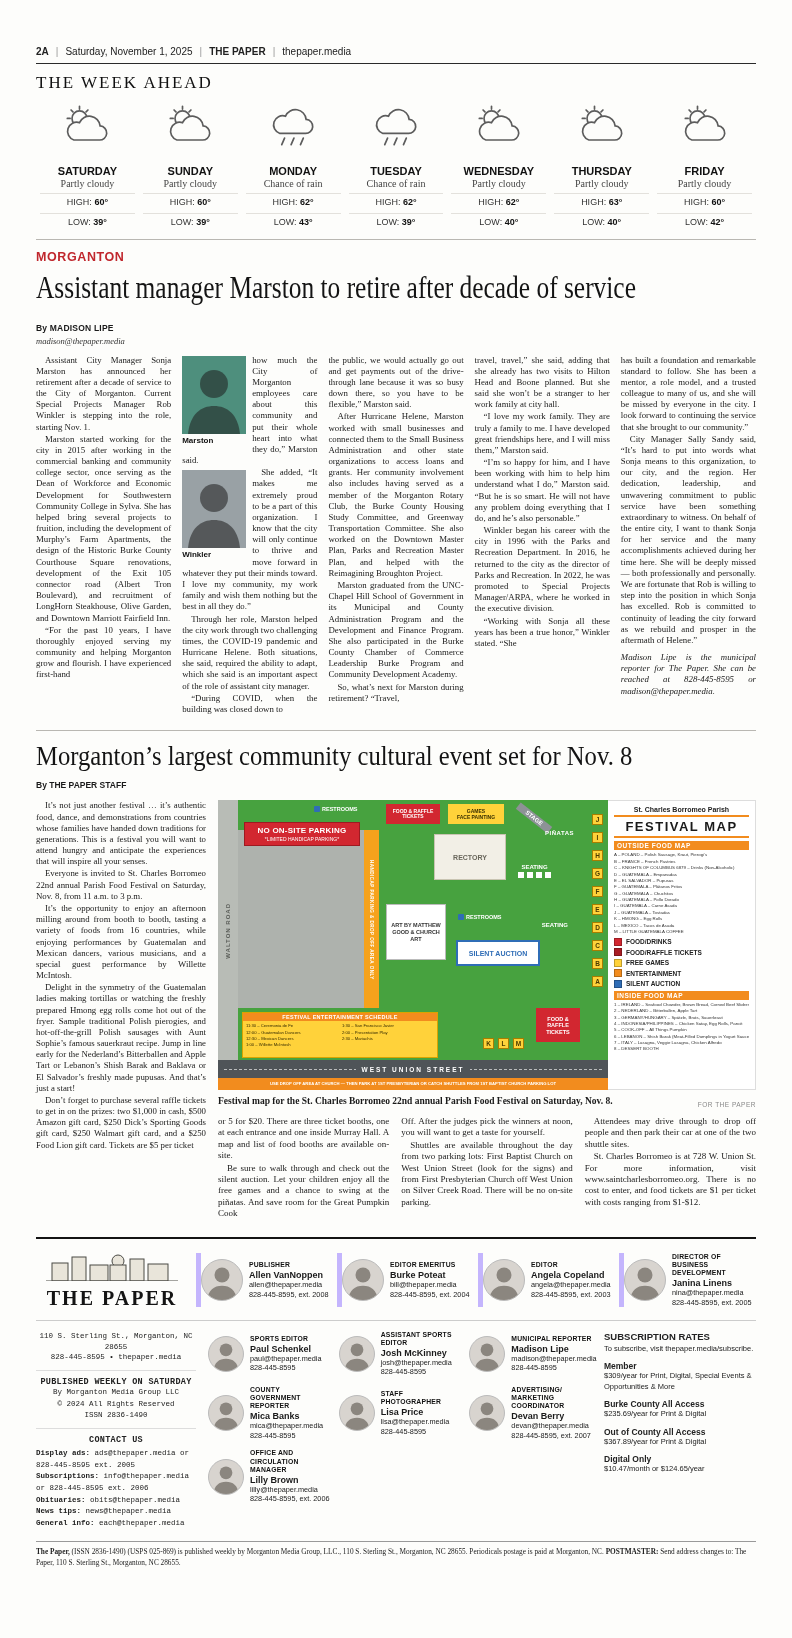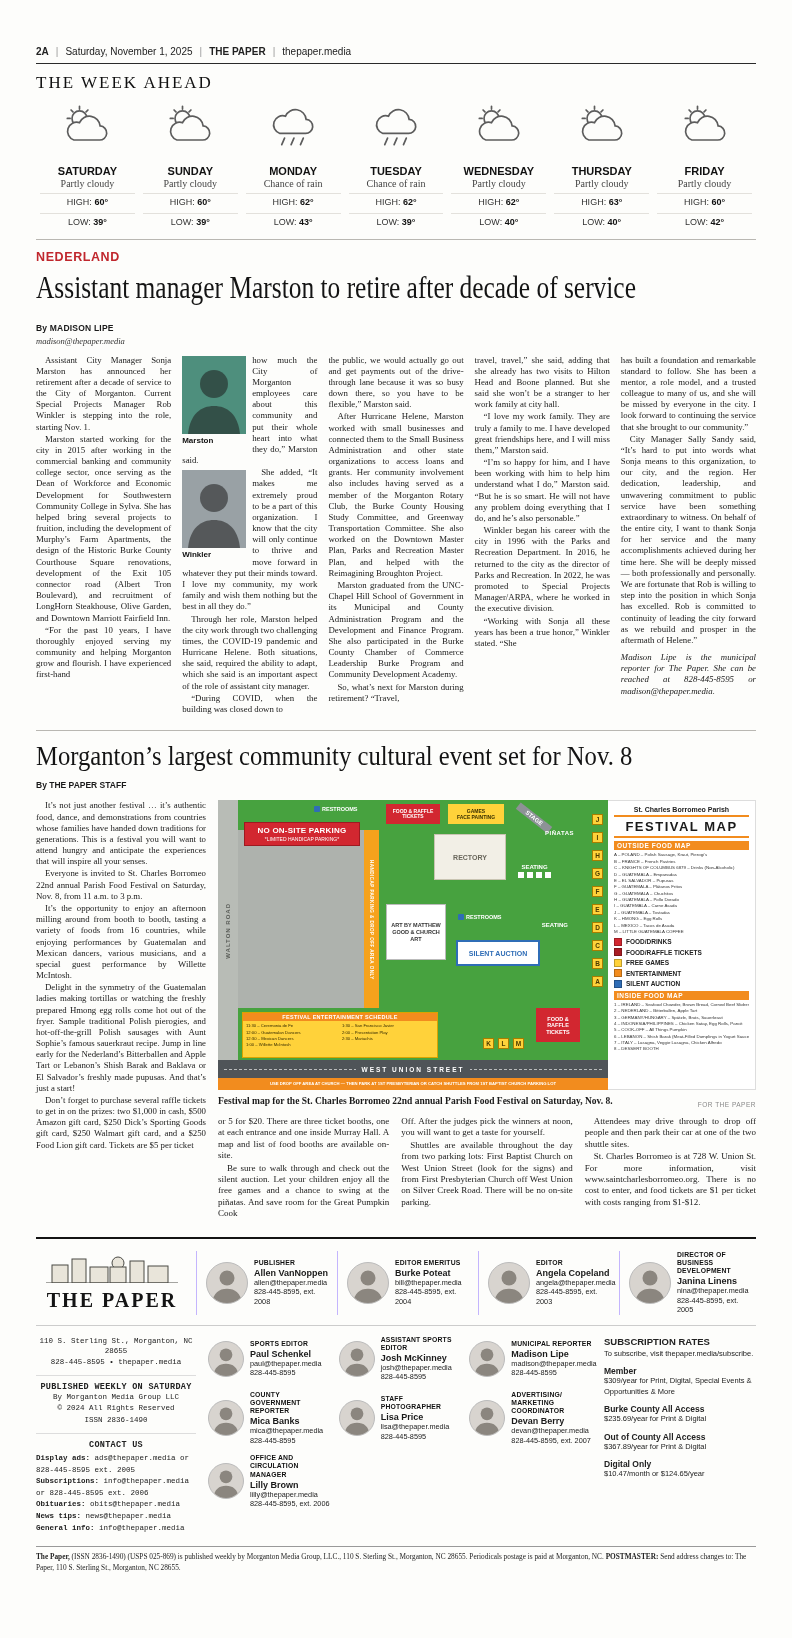--- a/index.html
+++ b/index.html
@@ -111,21 +111,21 @@
   .credit{font-family:"Liberation Sans",sans-serif;font-size:6.5px;color:#888;letter-spacing:.5px;flex:none}
   .a2cols{display:flex;gap:12px;margin-top:8px}
   .a2cols .col p{font-size:9px}
 
   
   .footrule{border:none;border-top:2px solid #141414;margin-top:16px}
   .mastrow{display:flex;align-items:center;gap:8px;padding:12px 0 10px}
   .logo{width:152px;flex:none;text-align:center}
   .logo svg{width:132px;height:30px}
   .logotext{font-family:"Liberation Serif",serif;font-weight:bold;font-size:20px;letter-spacing:2px;color:#141414;margin-top:2px}
-  .scard{display:flex;gap:6px;align-items:center;border-left:1px solid #c4b5fd;padding-left:9px;flex:1;min-width:0}
+  .scard{display:flex;gap:6px;align-items:center;border-left:5px solid #c4b5fd;flex:1;min-width:0}
   .avatar{width:42px;height:42px;border-radius:50%;background:#d8d4cf;border:1px solid #bbb;overflow:hidden;flex:none;position:relative}
   .avatar svg{position:absolute;inset:0;width:100%;height:100%}
   .sinfo{min-width:0;font-family:"Liberation Sans",sans-serif}
   .role{font-weight:bold;font-size:6.8px;letter-spacing:.2px;color:#111;text-transform:uppercase;line-height:1.2}
   .nm{font-weight:bold;font-size:9px;margin-top:1px}
   .em,.ph{font-size:7.3px;color:#222;line-height:1.3}
   .lowrow{display:flex;gap:12px;border-top:1px solid #ccc;padding-top:10px}
   .pubinfo{width:160px;flex:none;font-family:Liberation Mono, monospace;font-size:7.5px;color:#222;text-align:center}
   .pubinfo .addr{line-height:1.45}
   .pubinfo .blockhead{font-weight:bold;font-size:8.5px;letter-spacing:.3px;margin-top:7px;border-top:1px solid #ddd;padding-top:6px}
@@ -263,21 +263,21 @@
           <div class="dname">FRIDAY</div>
           <div class="cond">Partly cloudy</div>
           <div class="hl-row"><span>HIGH:</span> <b>60°</b></div>
           <div class="hl-row"><span>LOW:</span> <b>42°</b></div>
         </div>
       </div>
   </section>
   <hr class="weekrule">
 
   <section>
-    <div class="kicker">NEDERLAND</div>
+    <div class="kicker">MORGANTON</div>
     <h1 class="head1"><span class="shrink">Assistant manager Marston to retire after decade of service</span></h1>
     <div class="byline">
       <span class="by">By MADISON LIPE</span>
       <span class="bymail">madison@thepaper.media</span>
     </div>
     <div class="cols">
       <div class="col">
 
       <p>Assistant City Manager Sonja Marston has announced her retirement after a decade of service to the City of Morganton. Current Special Projects Manager Rob Winkler is stepping into the role, starting Nov. 1.</p>
           <p>Marston started working for the city in 2015 after working in the commercial banking and community college sector, once serving as the Dean of Workforce and Economic Development for Southwestern Community College in Sylva. She has helped bring several projects to fruition, including the development of Murphy’s Farm Apartments, the design of the Historic Burke County Courthouse Square renovations, development of the Exit 105 connector road (Albert Tron Boulevard), and recruitment of LongHorn Steakhouse, Olive Garden, and Downtown Marriott Fairfield Inn.</p>
@@ -632,21 +632,21 @@
         <div class="contact">
 
             <div><b>Display ads:</b><span> ads@thepaper.media or 828-445-8595 ext. 2005</span></div>
 
             <div><b>Subscriptions:</b><span> info@thepaper.media or 828-445-8595 ext. 2006</span></div>
 
             <div><b>Obituaries:</b><span> obits@thepaper.media</span></div>
 
             <div><b>News tips:</b><span> news@thepaper.media</span></div>
 
-            <div><b>General info:</b><span> info@thepaper.media</span></div>
+            <div><b>General info:</b><span> each@thepaper.media</span></div>
           </div>
       </div>
 
       <div class="staffgrid">
 
           <div class="scard">
             <div class="avatar">
               <svg viewBox="0 0 64 64">
                 <circle cx="32" cy="24" r="12" fill="#8b867f"></circle>
                 <path d="M8 64c2-16 11-23 24-23s22 7 24 23z" fill="#8b867f"></path>

